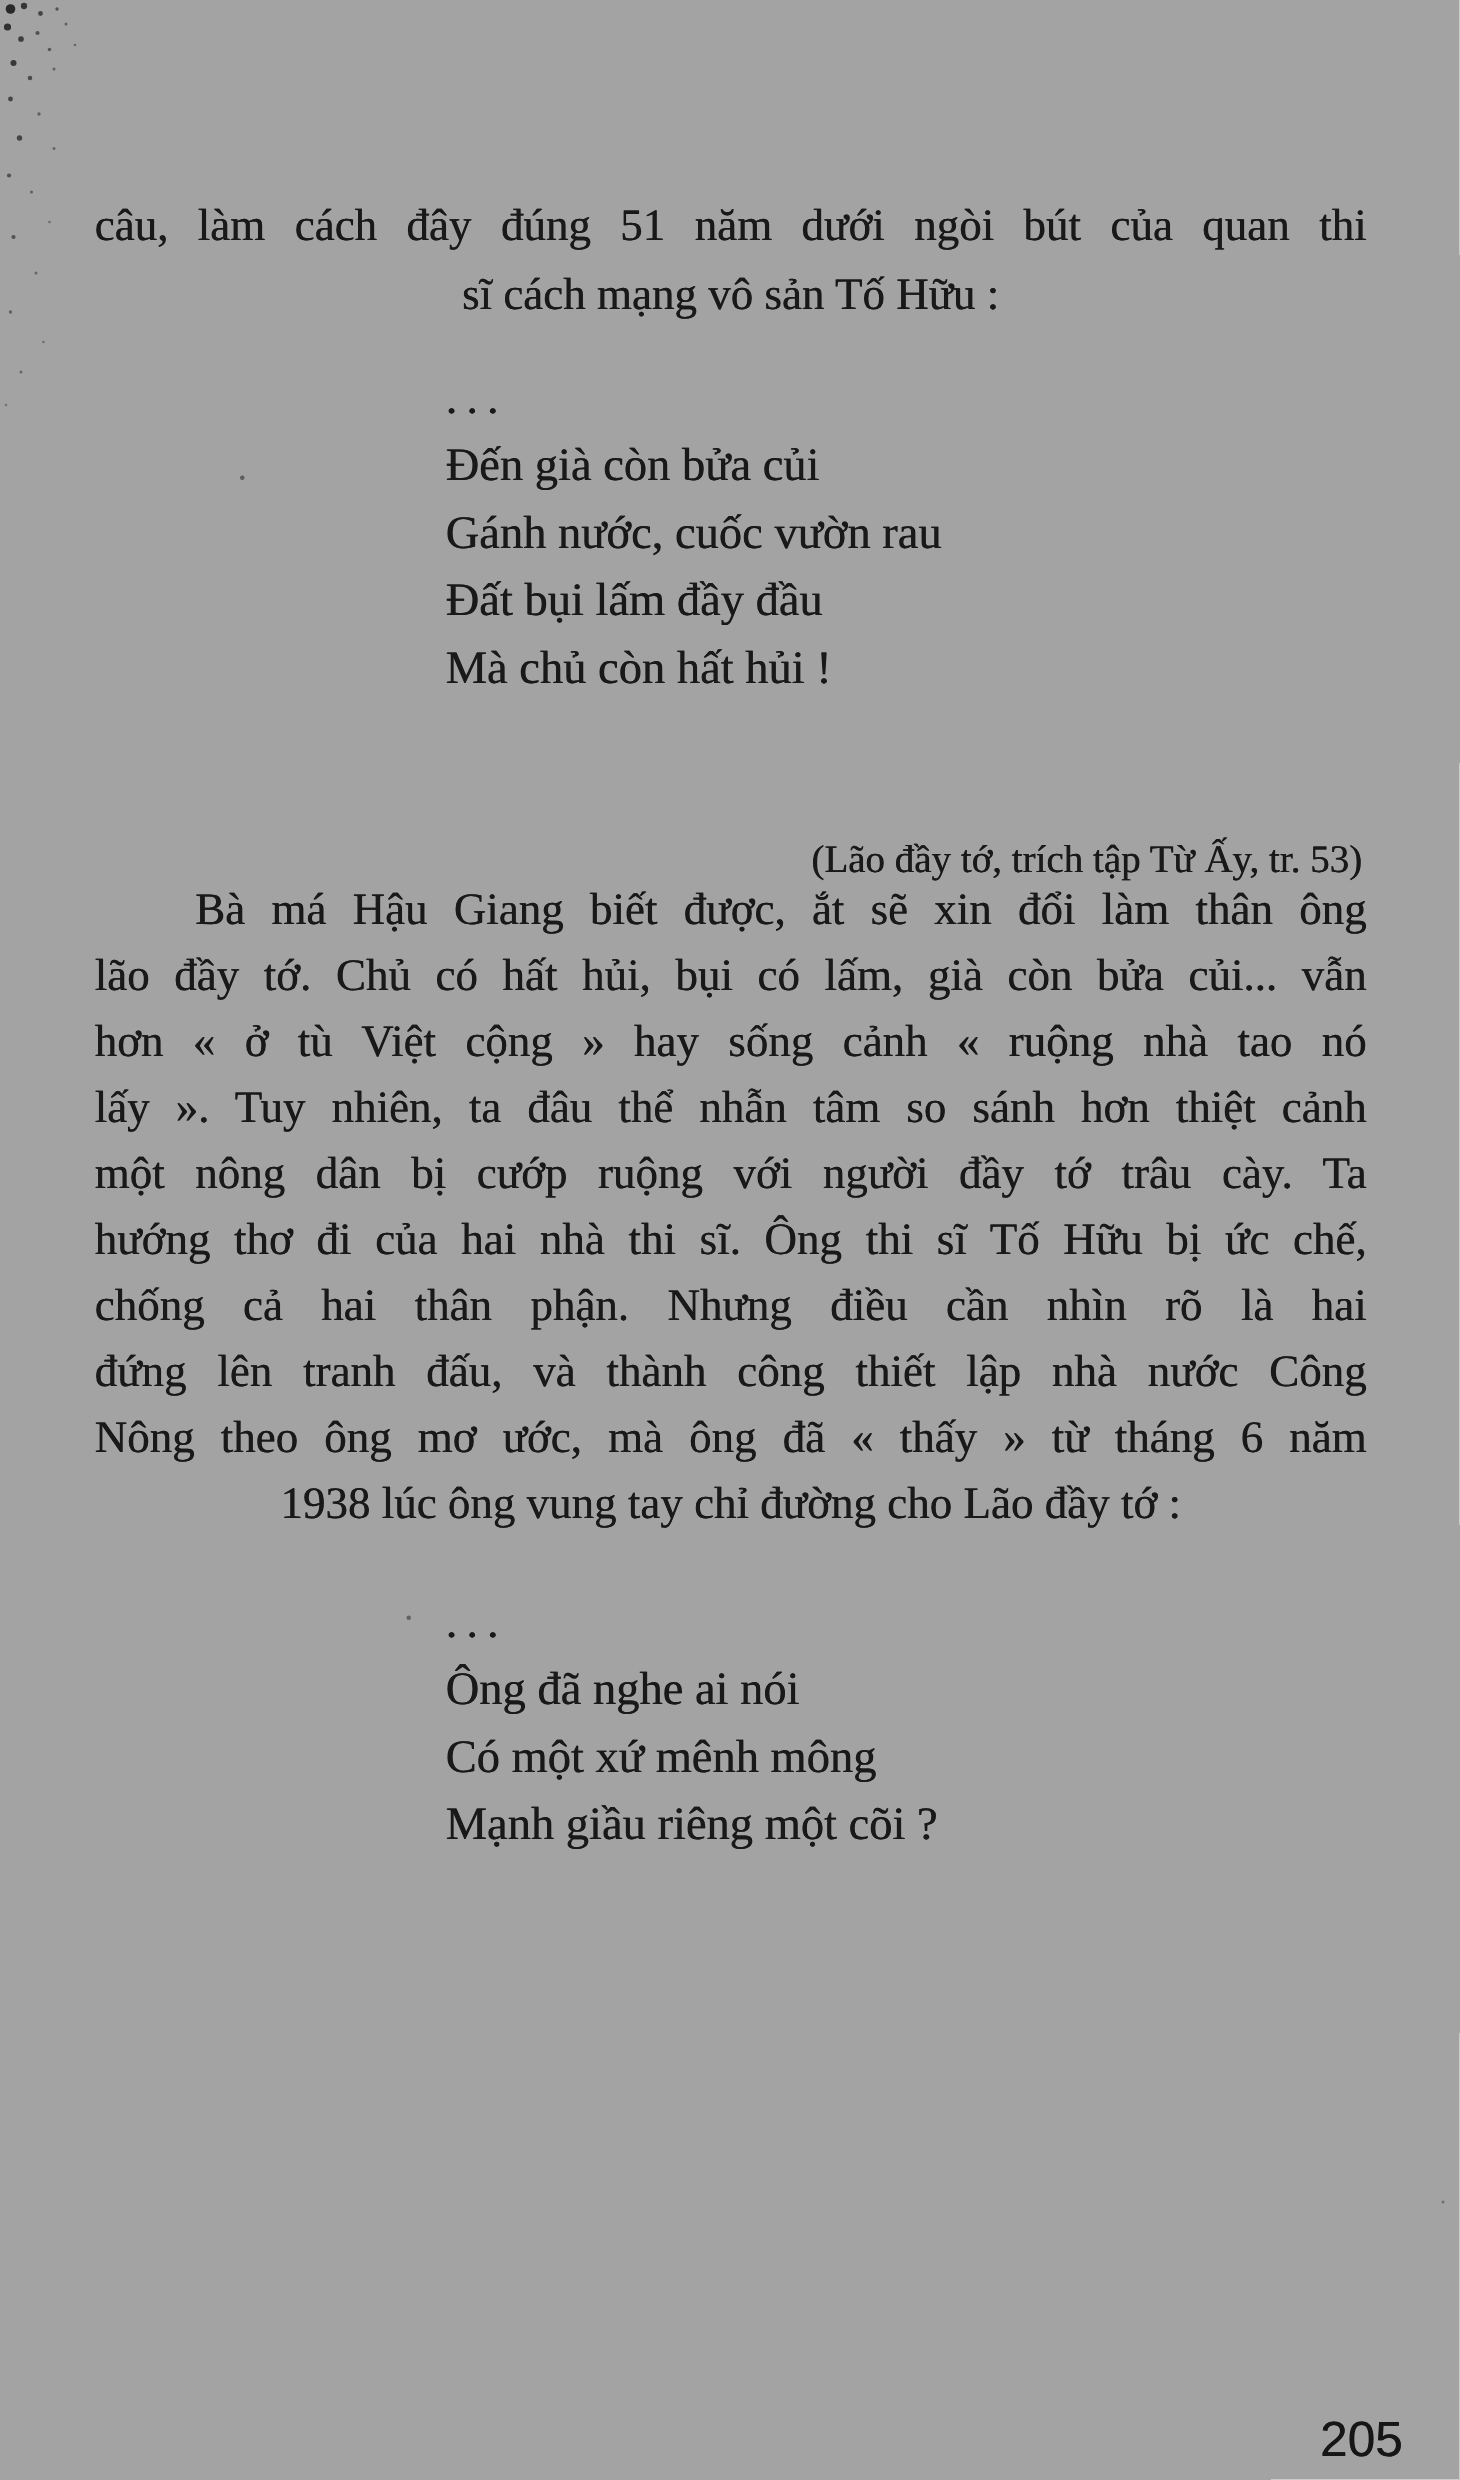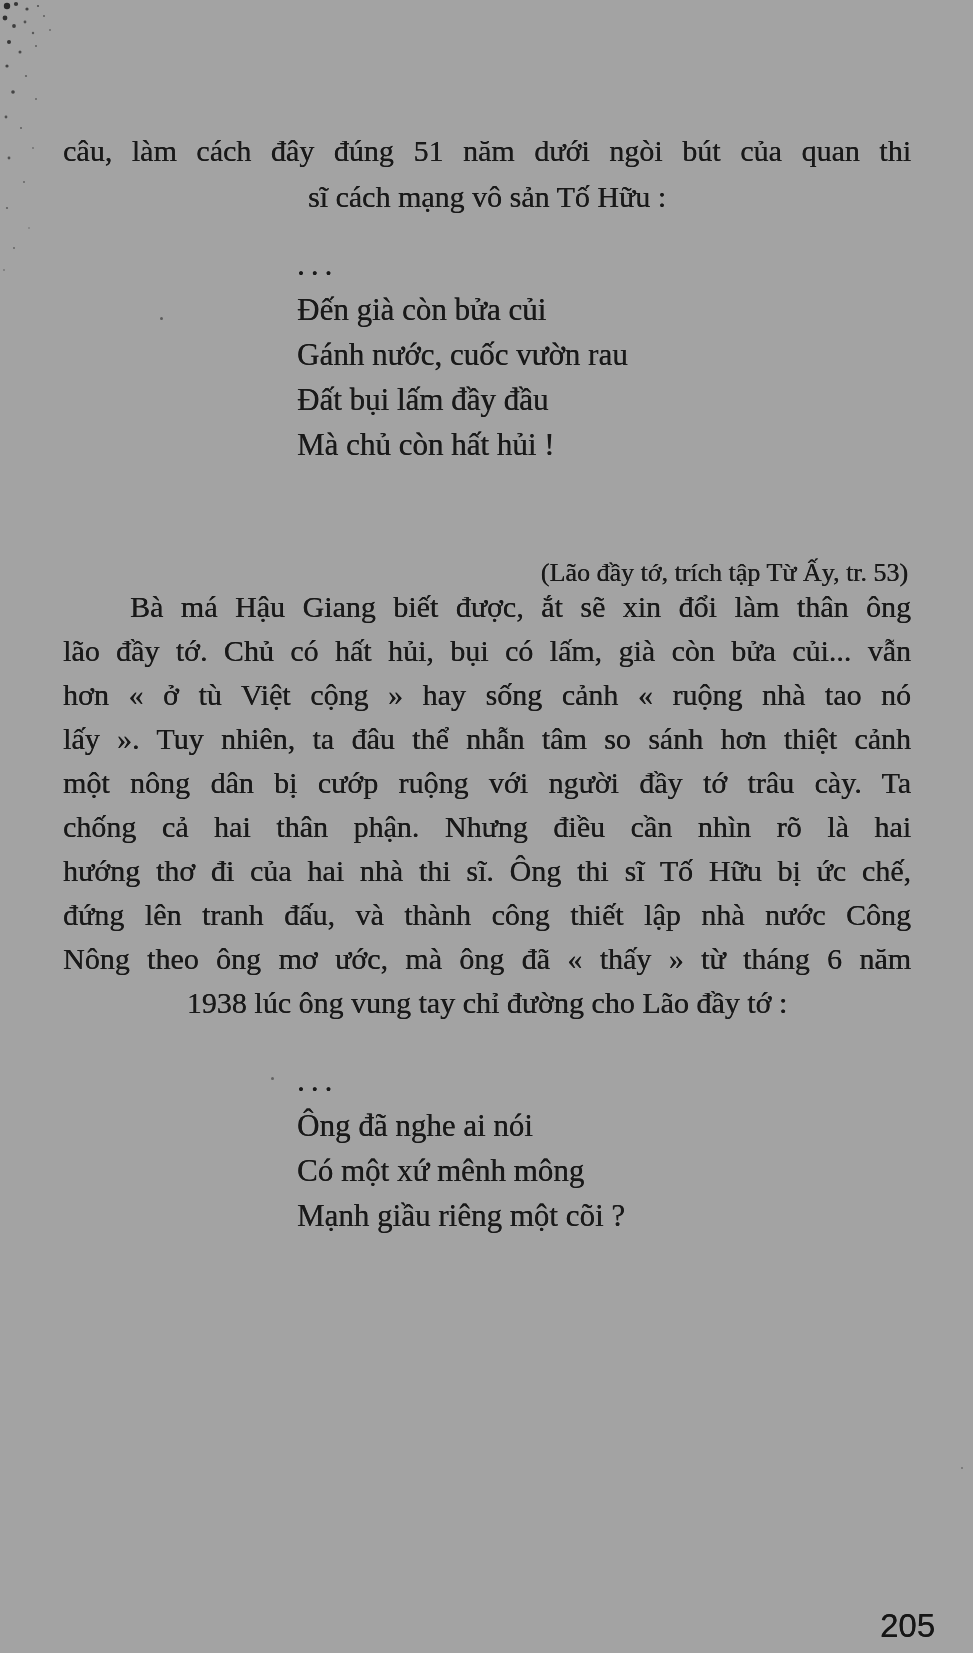--- a/index.html
+++ b/index.html
@@ -106,22 +106,22 @@
   </div>
 
   <div class="citation">(Lão đầy tớ, trích tập Từ Ấy, tr. 53)</div>
 
   <div class="body-par">
     <div class="jline indent">Bà má Hậu Giang biết được, ắt sẽ xin đổi làm thân ông</div>
     <div class="jline">lão đầy tớ. Chủ có hất hủi, bụi có lấm, già còn bửa củi... vẫn</div>
     <div class="jline">hơn « ở tù Việt cộng » hay sống cảnh « ruộng nhà tao nó</div>
     <div class="jline">lấy ». Tuy nhiên, ta đâu thể nhẫn tâm so sánh hơn thiệt cảnh</div>
     <div class="jline">một nông dân bị cướp ruộng với người đầy tớ trâu cày. Ta</div>
+    <div class="jline">hướng thơ đi của hai nhà thi sĩ. Ông thi sĩ Tố Hữu bị ức chế,</div>
     <div class="jline">chống cả hai thân phận. Nhưng điều cần nhìn rõ là hai</div>
-    <div class="jline">hướng thơ đi của hai nhà thi sĩ. Ông thi sĩ Tố Hữu bị ức chế,</div>
     <div class="jline">đứng lên tranh đấu, và thành công thiết lập nhà nước Công</div>
     <div class="jline">Nông theo ông mơ ước, mà ông đã « thấy » từ tháng 6 năm</div>
     <div class="jline nojust">1938 lúc ông vung tay chỉ đường cho Lão đầy tớ :</div>
   </div>
 
   <div class="poem poem2">
     <div class="ellipsis">...</div>
     <div>
       <div>Ông đã nghe ai nói</div>
       <div>Có một xứ mênh mông</div>

